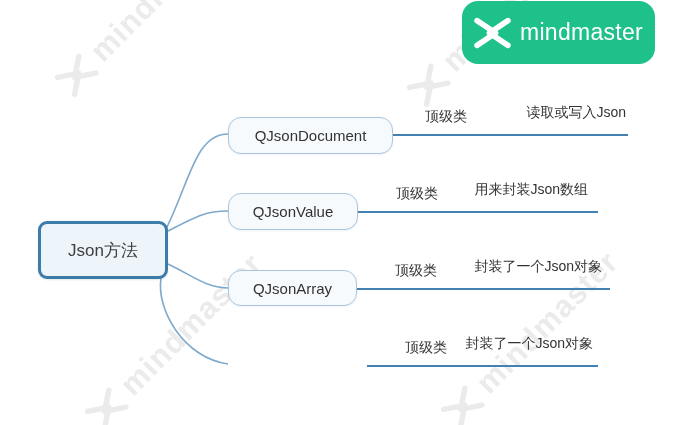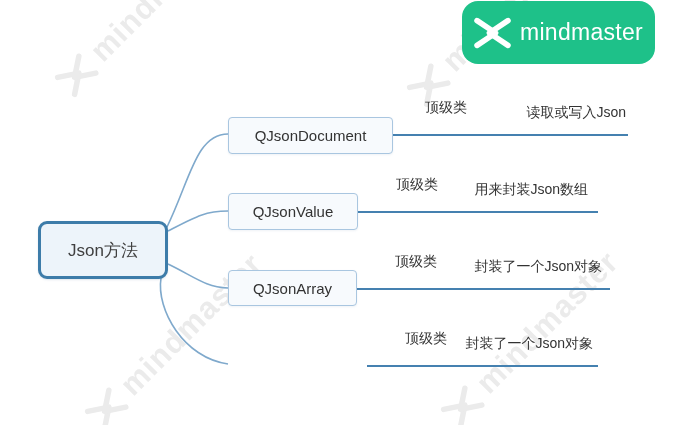--- a/index.html
+++ b/index.html
@@ -20,35 +20,35 @@
 
   
   svg.connectors{position:absolute;left:0;top:0;z-index:1;pointer-events:none;}
 
   
   .branch-row{
     position:absolute;display:flex;align-items:flex-end;
     border-bottom:2px solid #4581b0;z-index:2;
     font-size:14px;color:#333333;
   }
-  .branch-row .tag{padding-bottom:17px;}
+  .branch-row .tag{padding-bottom:8px;}
   .branch-row .note{margin-left:auto;padding-bottom:12px;}
 
   
   .node{
     position:absolute;display:flex;align-items:center;justify-content:center;
     box-sizing:border-box;z-index:3;color:#333333;
   }
   .node-root{
     left:38px;top:221px;width:130px;height:58px;
     background:#edf4fa;border:3px solid #3d7ca9;border-radius:9px;
     font-size:17px;color:#404040;box-shadow:0 1px 2px rgba(60,100,140,.15);
   }
   .node-child{
-    background:#f7fafd;border:1.5px solid #a9c6e0;border-radius:4px;
+    background:#f7fafd;border:1.5px solid #a9c6e0;border-radius:13px;
     font-size:15px;box-shadow:0 1px 2px rgba(120,150,180,.12);
   }
   .node-c0{left:228px;top:117px;width:165px;height:37px;}
   .node-c1{left:228px;top:193px;width:130px;height:37px;}
   .node-c2{left:228px;top:270px;width:129px;height:36px;}
   .node-c3{left:228px;top:347px;width:140px;height:37px;}
 
   .row-0{left:393px;top:110px;width:235px;height:24px;}
   .row-0 .tag{margin-left:32px;}
   .row-0 .note{margin-right:2px;}

